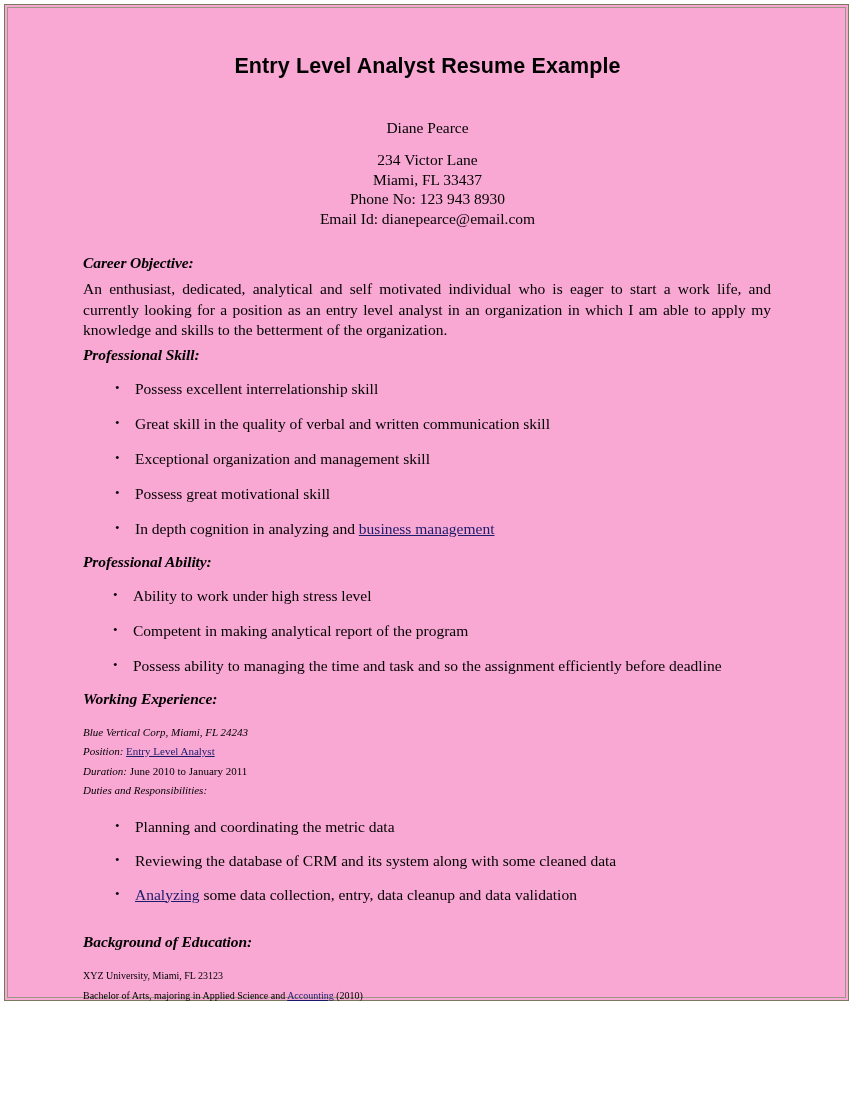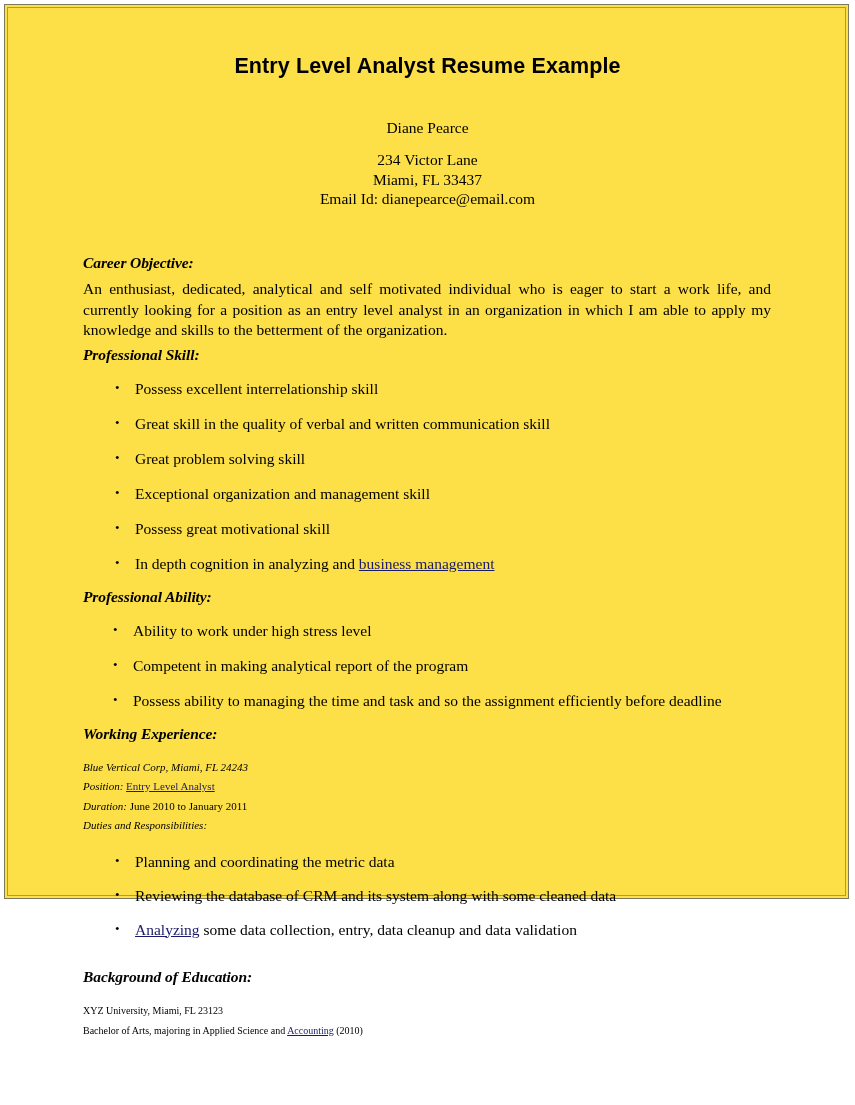--- a/index.html
+++ b/index.html
@@ -14,24 +14,24 @@
     color: #000000;
     overflow: hidden;
   }
 
   
   #page-frame {
     position: absolute;
     left: 4px;
     top: 4px;
     width: 845px;
-    height: 895px;
+    height: 997px;
     box-sizing: border-box;
     border: 1px solid #7c7a5e;
-    background: #fde047;
+    background: #f9a8d4;
   }
   #page-frame-inner {
     position: absolute;
     left: 2px;
     top: 2px;
     right: 2px;
     bottom: 2px;
     border: 1px solid #9a9a84;
     box-sizing: border-box;
     pointer-events: none;
@@ -179,34 +179,34 @@
   <div id="page-frame-inner"></div>
 
   <div id="doc">
 
     <div class="doc-title">Entry Level Analyst Resume Example</div>
 
     <div class="contact-block">
       <div class="contact-name">Diane Pearce</div>
       <div class="contact-line">234 Victor Lane</div>
       <div class="contact-line">Miami, FL 33437</div>
+      <div class="contact-line">Phone No: 123 943 8930</div>
       <div class="contact-line">Email Id: dianepearce@email.com</div>
     </div>
 
     <div class="body-wrap">
 
       <div class="section-heading">Career Objective:</div>
       <p class="para">An enthusiast, dedicated, analytical and self motivated individual who is eager to start a work life, and currently looking for a position as an entry level analyst in an organization in which I am able to apply my knowledge and skills to the betterment of the organization.</p>
 
       <div class="section-heading">Professional Skill:</div>
       <div class="spacer-sm"></div>
       <ul class="bullets" id="skill-list">
           <li><span>Possess excellent interrelationship skill</span></li>
           <li><span>Great skill in the quality of verbal and written communication skill</span></li>
-          <li><span>Great problem solving skill</span></li>
           <li><span>Exceptional organization and management skill</span></li>
           <li><span>Possess great motivational skill</span></li>
           <li><span>In depth cognition in analyzing and </span><span class="doclink">business management</span></li>
         </ul>
 
       <div class="spacer-md"></div>
 
       <div class="section-heading">Professional Ability:</div>
       <div class="spacer-sm"></div>
       <ul class="bullets ability" id="ability-list">

